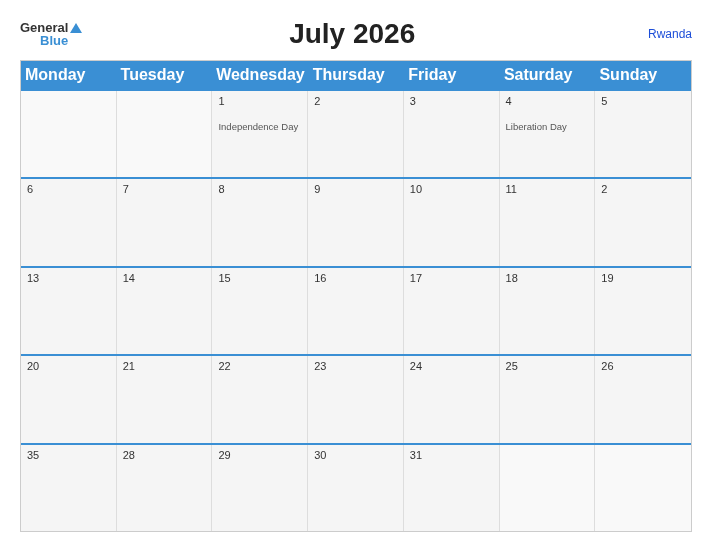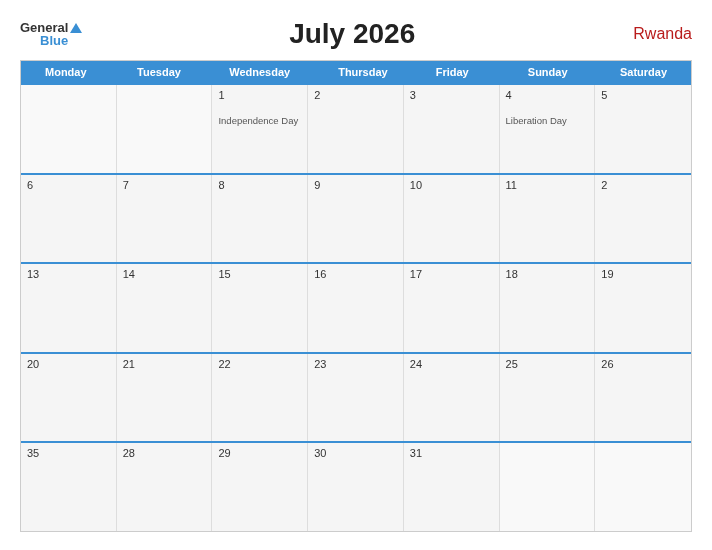--- a/index.html
+++ b/index.html
@@ -55,41 +55,41 @@
       align-items: center;
     }
     .title {
       font-size: 28px;
       font-weight: bold;
       color: #222;
       text-align: center;
       flex: 1;
     }
     .country {
-      font-size: 16px;
-      color: #b91c1c;
+      font-size: 12px;
+      color: #1d4ed8;
       text-align: right;
       min-width: 70px;
     }
     .calendar {
       flex: 1;
       display: flex;
       flex-direction: column;
       border: 1px solid #ccc;
     }
     .cal-header-row {
       display: grid;
       grid-template-columns: repeat(7, 1fr);
       background: #3a8fd4;
     }
     .cal-header-cell {
       color: #fff;
-      font-size: 11px;
-      font-weight: bold;
-      padding: 5px 24px;
+      font-size: 16px;
+      font-weight: bold;
+      padding: 5px 4px;
       text-align: left;
     }
     .cal-body {
       flex: 1;
       display: flex;
       flex-direction: column;
     }
     .cal-week {
       display: grid;
       grid-template-columns: repeat(7, 1fr);
@@ -142,22 +142,22 @@
     <div class="country">Rwanda</div>
   </div>
 
   <div class="calendar">
     <div class="cal-header-row">
       <div class="cal-header-cell">Monday</div>
       <div class="cal-header-cell">Tuesday</div>
       <div class="cal-header-cell">Wednesday</div>
       <div class="cal-header-cell">Thursday</div>
       <div class="cal-header-cell">Friday</div>
+      <div class="cal-header-cell">Saturday</div>
       <div class="cal-header-cell">Sunday</div>
-      <div class="cal-header-cell">Saturday</div>
     </div>
     <div class="cal-body">
 
       <div class="cal-week">
         <div class="cal-cell empty"></div>
         <div class="cal-cell empty"></div>
         <div class="cal-cell">
           <span class="cell-date">1</span>
           <span class="cell-event">Independence Day</span>
         </div>

